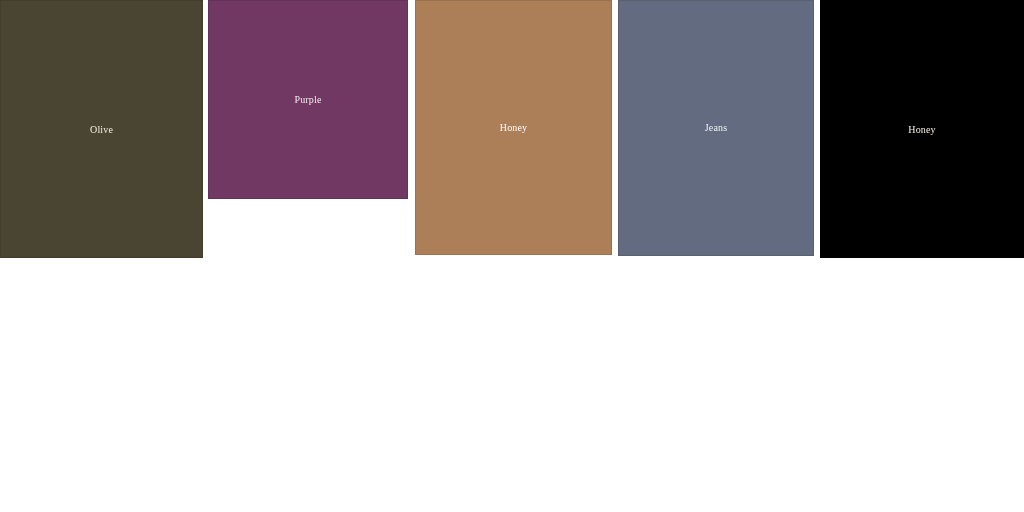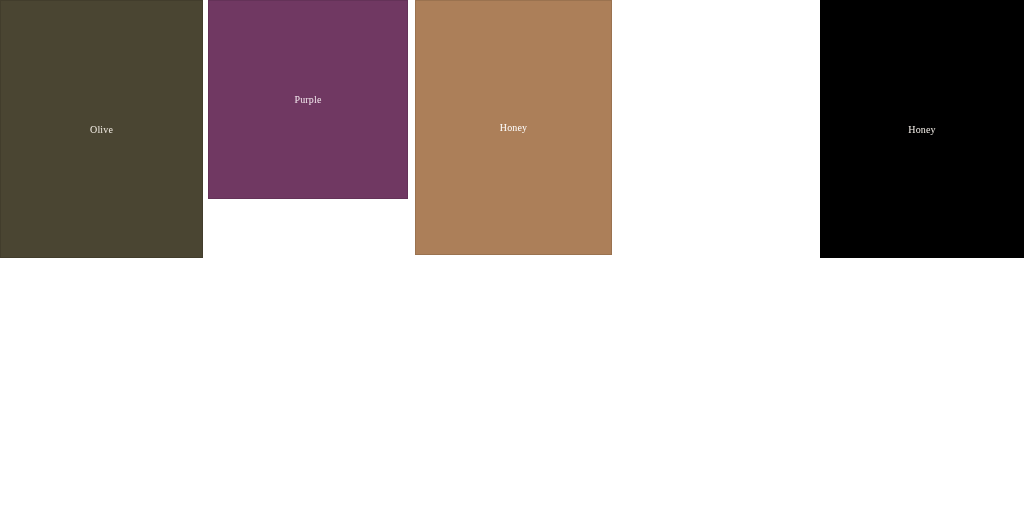--- a/index.html
+++ b/index.html
@@ -89,19 +89,22 @@
     </div>
 
     <div class="swatch" id="swatch-purple" style="background-color: rgb(112, 56, 98);">
       <span class="swatch-label" style="color: rgb(243, 232, 238);">Purple</span>
     </div>
 
     <div class="swatch" id="swatch-honey" style="background-color: rgb(172, 127, 89);">
       <span class="swatch-label" style="color: #ffffff;">Honey</span>
     </div>
 
+    <div class="swatch" id="swatch-jeans" style="background-color: rgb(98, 107, 127);">
+      <span class="swatch-label" style="color: rgb(239, 241, 246);">Jeans</span>
+    </div>
 
     <div class="swatch" id="swatch-black" style="background-color: rgb(0, 0, 0);">
       <span class="swatch-label" style="color: rgb(244, 239, 233);">Honey</span>
     </div>
 
   </div>
 </div>
 
 </body></html>

